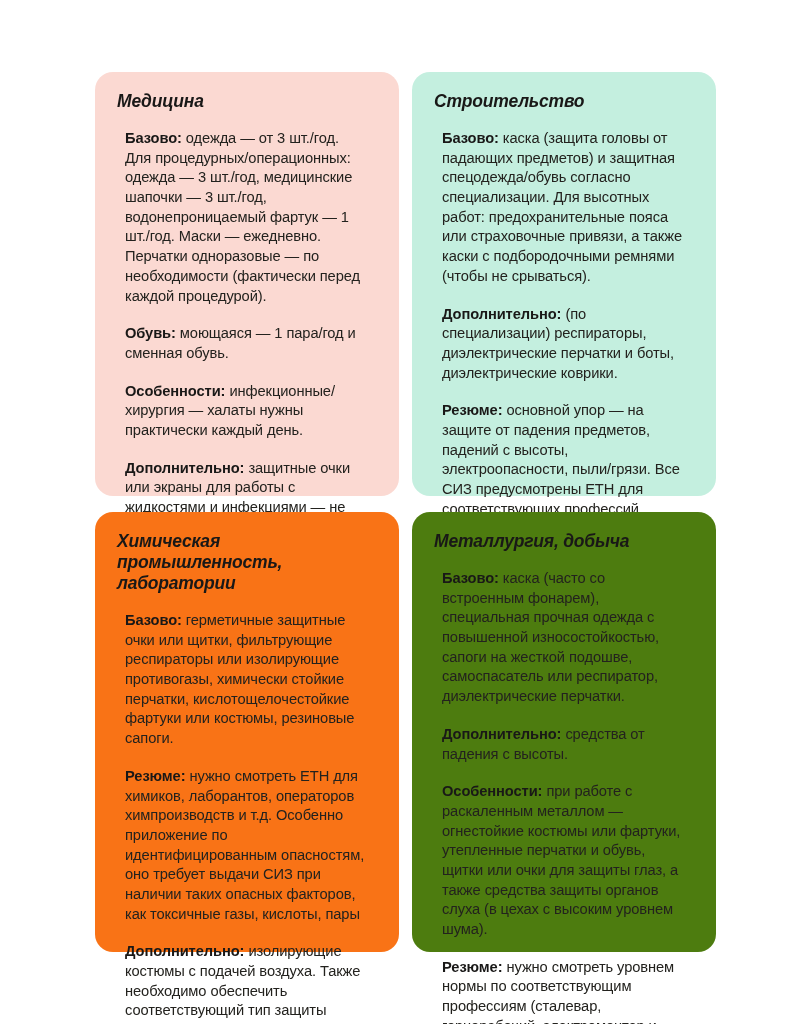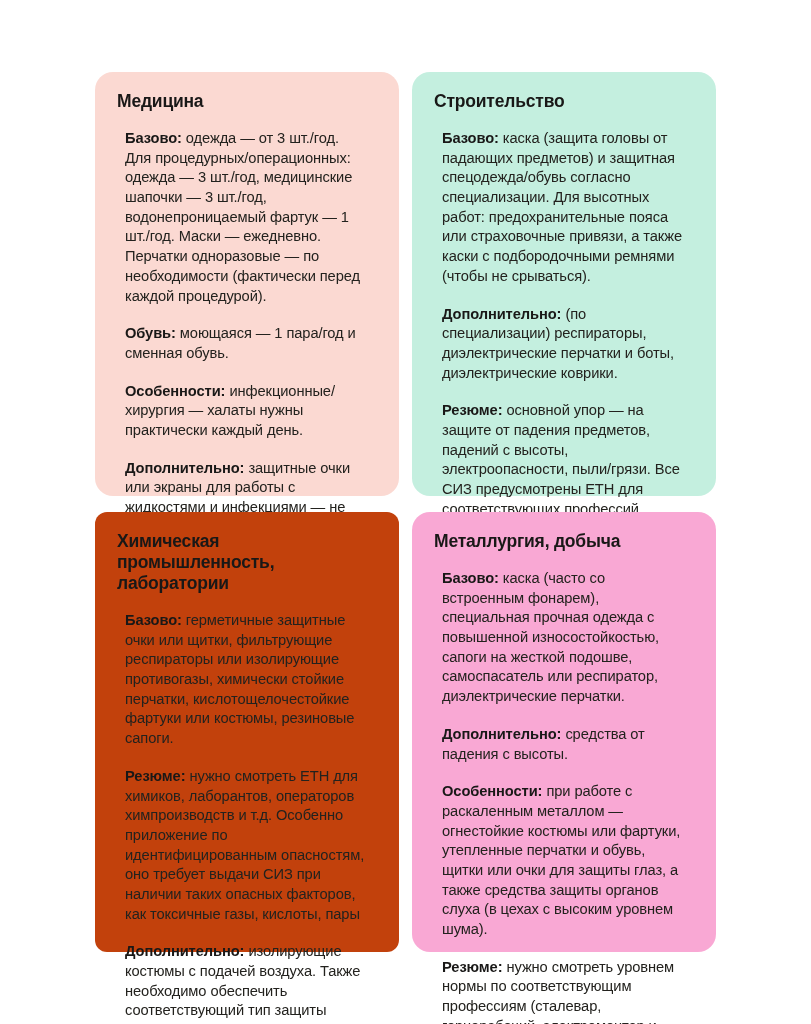--- a/index.html
+++ b/index.html
@@ -34,20 +34,21 @@
     flex-direction: column;
     color: #23221e;
   }
   .card-title {
     font-size: 17.5px;
     font-weight: 700;
     color: #191817;
     line-height: 1.2;
     letter-spacing: -0.2px;
     margin: 0 0 9px 0;
+    font-style: italic;
   }
   .card p {
     font-size: 14.7px;
     line-height: 1.34;
     letter-spacing: -0.1px;
     margin: 8px;
   }
   .card p + p { margin-top: 10px; }
   .card b { font-weight: 700; color: #191817; }
   .card-icon {
@@ -94,31 +95,31 @@
       <p><b>Резюме:</b> <span>основной упор — на защите от падения предметов, падений с высоты, электроопасности, пыли/грязи. Все СИЗ предусмотрены ЕТН для соответствующих профессий (монтажник, фасадчик, высотник, каменщик, бетонщик, оператор подъемного крана и т.д.)</span></p>
       <div class="card-icon">
         <svg viewBox="0 0 24 24">
           <rect x="3.9" y="3.6" width="12.2" height="16.8" rx="3"></rect>
           <path stroke-width="1.6" d="M7.5 8 v1.4 M10 8 v1.4 M12.5 8 v1.4 M7.5 11.3 v1.4 M10 11.3 v1.4 M12.5 11.3 v1.4 M7.5 14.6 v1.4 M10 14.6 v1.4 M12.5 14.6 v1.4"></path>
           <path d="M17.6 10.9 h0.7 a2.3 2.3 0 0 1 2.3 2.3 v4.9 a2.3 2.3 0 0 1 -2.3 2.3 h-0.7 a1.2 1.2 0 0 1 -1.2 -1.2 v-7.1 a1.2 1.2 0 0 1 1.2 -1.2 Z"></path>
         </svg>
       </div>
     </div>
 
-    <div class="card" style="background: #c2410c; border-radius: 12px;">
+    <div class="card" style="background: #f97316;">
       <h2 class="card-title">Химическая промышленность, лаборатории</h2>
       <p><b>Базово:</b> <span>герметичные защитные очки или щитки, фильтрующие респираторы или изолирующие противогазы, химически стойкие перчатки, кислотощелочестойкие фартуки или костюмы, резиновые сапоги.</span></p>
       <p><b>Резюме:</b> <span>нужно смотреть ЕТН для химиков, лаборантов, операторов химпроизводств и т.д. Особенно приложение по идентифицированным опасностям, оно требует выдачи СИЗ при наличии таких опасных факторов, как токсичные газы, кислоты, пары</span></p>
       <p><b>Дополнительно:</b> <span>изолирующие костюмы с подачей воздуха. Также необходимо обеспечить соответствующий тип защиты дыхания на случай аварийных выбросов.</span></p>
       <div class="card-icon">
         
       </div>
     </div>
 
-    <div class="card" style="background: #f9a8d4;">
+    <div class="card" style="background: #4d7c0f;">
       <h2 class="card-title">Металлургия, добыча</h2>
       <p><b>Базово:</b> <span>каска (часто со встроенным фонарем), специальная прочная одежда с повышенной износостойкостью, сапоги на жесткой подошве, самоспасатель или респиратор, диэлектрические перчатки.</span></p>
       <p><b>Дополнительно:</b> <span>средства от падения с высоты.</span></p>
       <p><b>Особенности:</b> <span>при работе с раскаленным металлом — огнестойкие костюмы или фартуки, утепленные перчатки и обувь, щитки или очки для защиты глаз, а также средства защиты органов слуха (в цехах с высоким уровнем шума).</span></p>
       <p><b>Резюме:</b> <span>нужно смотреть уровнем нормы по соответствующим профессиям (сталевар, горнорабочий, электромонтер и т.д.), учитывать специфические опасности (термические риски, шум, пыль и т.д.)</span></p>
 
     </div>
 
   </div>
 </div>

